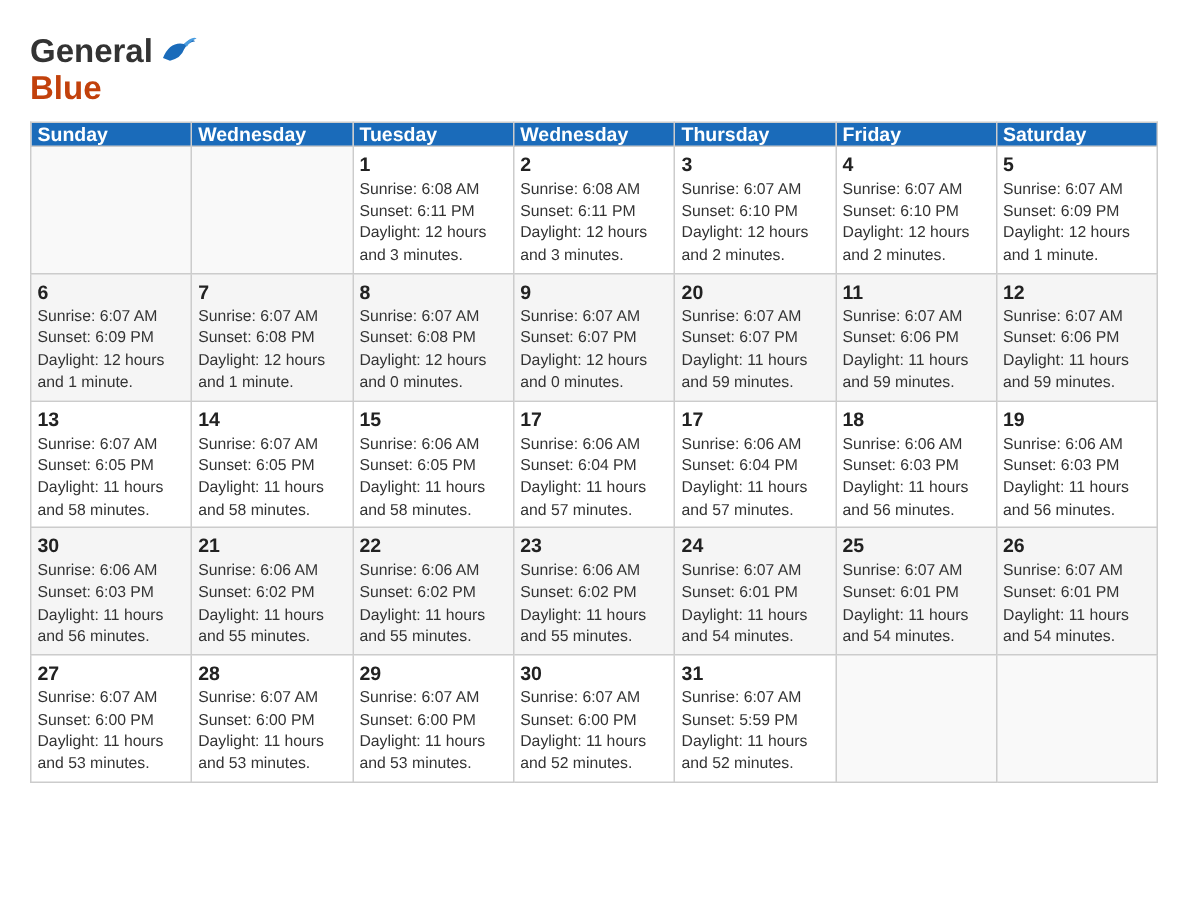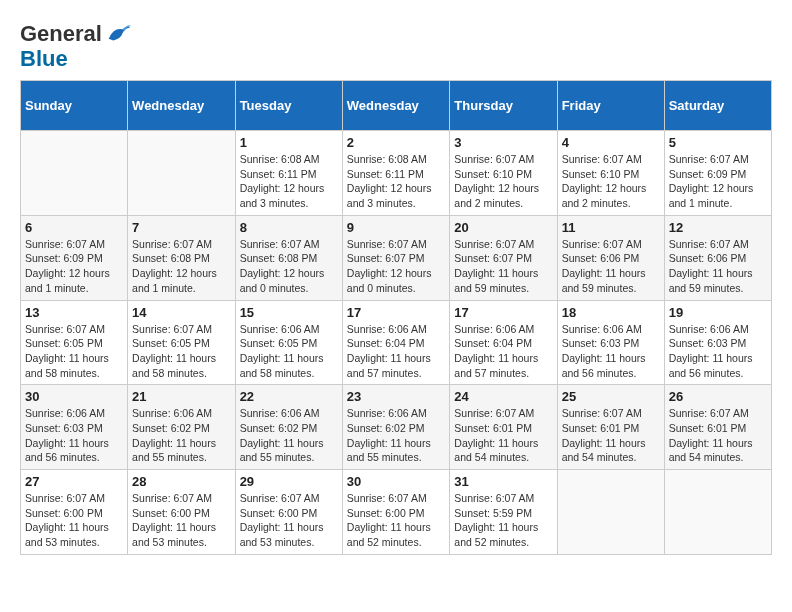--- a/index.html
+++ b/index.html
@@ -45,21 +45,21 @@
       color: #444;
     }
     table {
       width: 100%;
       border-collapse: collapse;
       font-size: 11px;
     }
     thead th {
       background: #1a6bba;
       color: #fff;
-      padding: 17px 4px;
+      padding: 0 4px;
       text-align: left;
       font-size: 13px;
       font-weight: bold;
       border: 1px solid #ccc;
     }
     tbody td {
       border: 1px solid #ccc;
       vertical-align: top;
       padding: 4px;
       width: 108px;
@@ -91,21 +91,21 @@
 <div class="header">
   <div class="logo">
     <div>
       <div style="display:flex;align-items:center;">
         <span class="logo-text">General</span>
         <svg class="logo-bird" viewBox="0 0 30 30" xmlns="http://www.w3.org/2000/svg">
           <path d="M5 20 Q10 8 20 10 Q25 5 28 8 Q22 9 20 14 Q18 20 10 22 Z" fill="#1a6bba"></path>
           <path d="M20 10 Q26 4 29 6 Q24 8 22 12 Z" fill="#4a9de0"></path>
         </svg>
       </div>
-      <span class="logo-text" style="color:#0369a1;">Blue</span>
+      <span class="logo-text" style="color:#c2410c;">Blue</span>
     </div>
   </div>
   <div class="title-block">
   </div>
 </div>
 
 <table>
   <thead>
     <tr>
       <th>Sunday</th>

